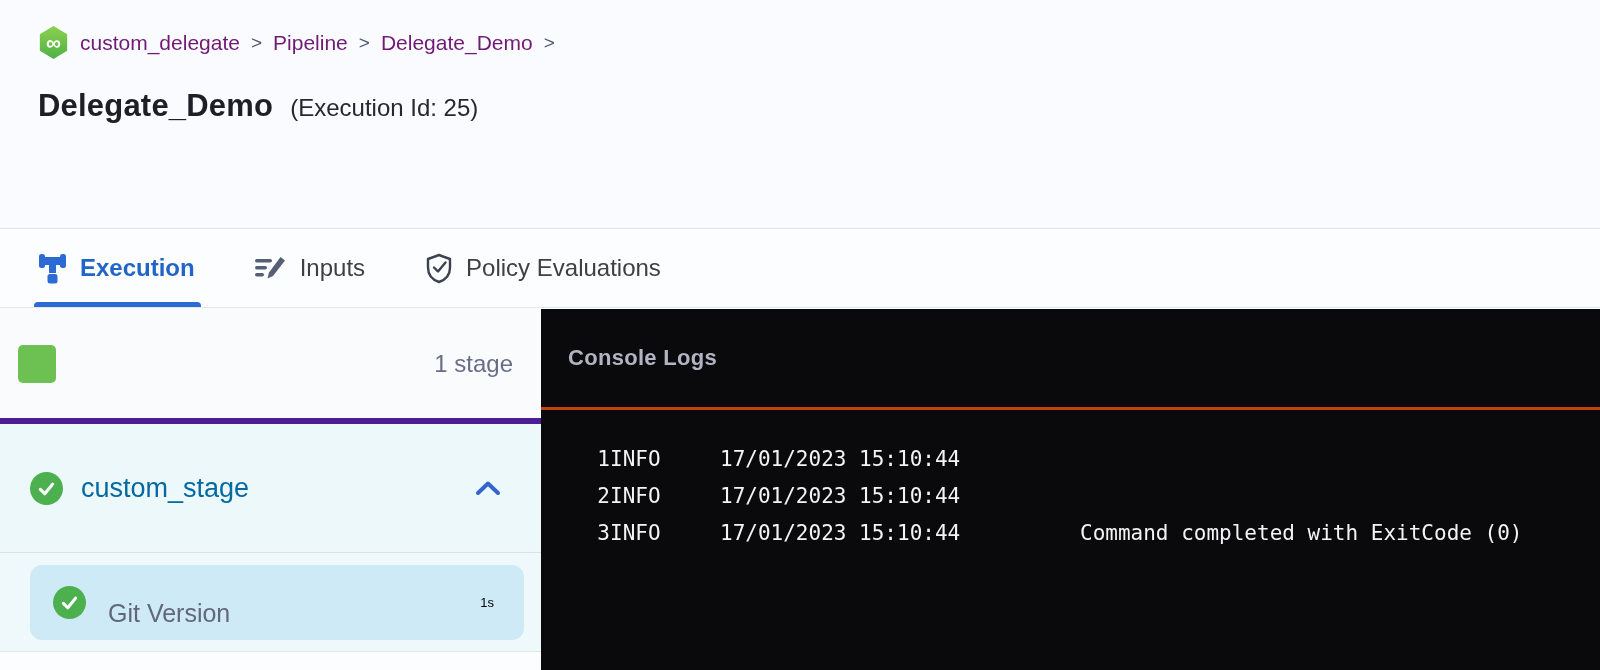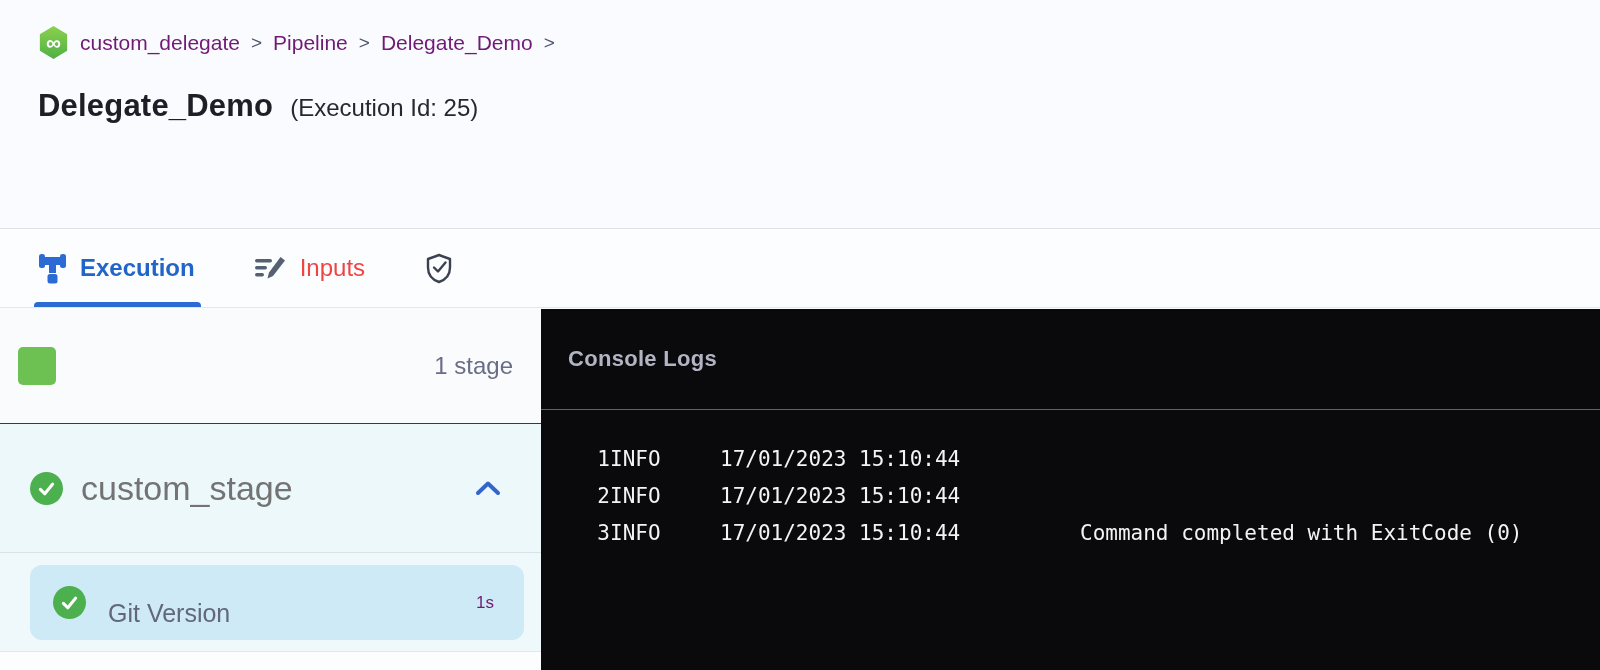--- a/index.html
+++ b/index.html
@@ -24,56 +24,56 @@
   .page-title { font-size:31px; font-weight:bold; color:#1d1f27; letter-spacing:0.2px; }
   .exec-id { font-size:24px; color:#26282f; padding-top:4px; }
 
   
   .tabbar {
     position:absolute; top:228px; left:0; right:0; height:80px;
     background:#fcfdff; border-top:1px solid #dfe1ea; border-bottom:1px solid #e4e6ec;
     display:flex; align-items:center; padding-left:38px; gap:60px;
   }
   .tab { position:relative; display:flex; align-items:center; gap:13px; height:100%; cursor:pointer; }
-  .tab-label { font-size:24px; color:#ef4444; }
+  .tab-label { font-size:24px; color:#404040; }
   .tab.active .tab-label { color:#2265c8; font-weight:bold; }
   .tab-underline { position:absolute; left:-4px; right:-6px; bottom:0; height:5px; background:#2b6bd3; border-radius:4px 4px 0 0; }
 
   
   .content { position:absolute; top:309px; left:0; right:0; bottom:0; display:flex; }
 
   
   .stage-panel { width:541px; display:flex; flex-direction:column; background:#fbfdff; }
   .stage-head {
-    height:115px; background:#f9fbfd; border-bottom:1px solid #4c1d95;
+    height:115px; background:#f9fbfd; border-bottom:6px solid #4c1d95;
     display:flex; align-items:center; justify-content:space-between; padding:0 28px 0 18px;
   }
   .stage-square { width:38px; height:38px; border-radius:5px; background:#6cc152; }
   .stage-count { font-size:24px; color:#696d87; }
   .stage-row {
     height:129px; background:#ecf8fa; border-bottom:1px solid #d7e3e9;
     display:flex; align-items:center; padding:0 40px 0 30px;
   }
   .status-circle {
     width:33px; height:33px; border-radius:50%; background:#4db04f; flex:0 0 auto;
     display:flex; align-items:center; justify-content:center;
   }
-  .stage-name { font-size:34px; color:#737373; margin-left:18px; flex:1; }
+  .stage-name { font-size:27px; color:#0369a1; margin-left:18px; flex:1; }
   .steps-section { height:99px; background:#eff9fb; border-bottom:1px solid #dfe8ec; padding:12px 17px 0 30px; }
   .step-row {
     height:75px; background:#cdeaf6; border-radius:12px;
     display:flex; align-items:center; padding:0 30px 0 23px; cursor:pointer;
   }
   .step-name { font-size:25px; color:#63677c; margin-left:22px; flex:1;margin-top:22px; }
-  .step-duration { font-size:17px; color:#701a75; }
+  .step-duration { font-size:13px; color:#000000; }
   .panel-bottom { flex:1; background:#fbfdff; }
 
   
   .console { flex:1; background:#0a0a0d; display:flex; flex-direction:column; }
-  .console-head { height:101px; border-bottom:1px solid #c2410c; display:flex; align-items:center; padding-left:27px; }
+  .console-head { height:101px; border-bottom:3px solid #c2410c; display:flex; align-items:center; padding-left:27px; }
   .console-title { font-size:22px; font-weight:bold; color:#b2b4c4; letter-spacing:0.3px; }
   .console-body { padding-top:31px; font-family:"DejaVu Sans Mono", monospace; font-size:21px; color:#f3f3f5; }
   .log-row { display:flex; line-height:37px; padding-left:55px; white-space:pre; }
   .log-num { width:14px; text-align:right; }
   .log-level { width:54px; }
   .log-time { margin-left:56px; width:256px; }
   .log-msg { margin-left:104px; }
 
   svg { display:block; }
 </style>
@@ -126,20 +126,21 @@
       <span class="tab-label">Inputs</span>
     </div>
 
     <div class="tab">
       <span>
         <svg width="28" height="31" viewBox="0 0 28 31" fill="none" stroke="#3c414f" stroke-width="2.4" stroke-linejoin="round" stroke-linecap="round">
           <path d="M14 2 L25 6 V14.5 C25 22 20.5 26.8 14 29 C7.5 26.8 3 22 3 14.5 V6 Z"></path>
           <path d="M9 14.5 L13 18.5 L20.5 9.5"></path>
         </svg>
       </span>
+      <span class="tab-label">Policy Evaluations</span>
     </div>
 
   </div>
 
   <div class="content">
 
     <div class="stage-panel">
 
       <div class="stage-head">
         <span class="stage-square"></span>

